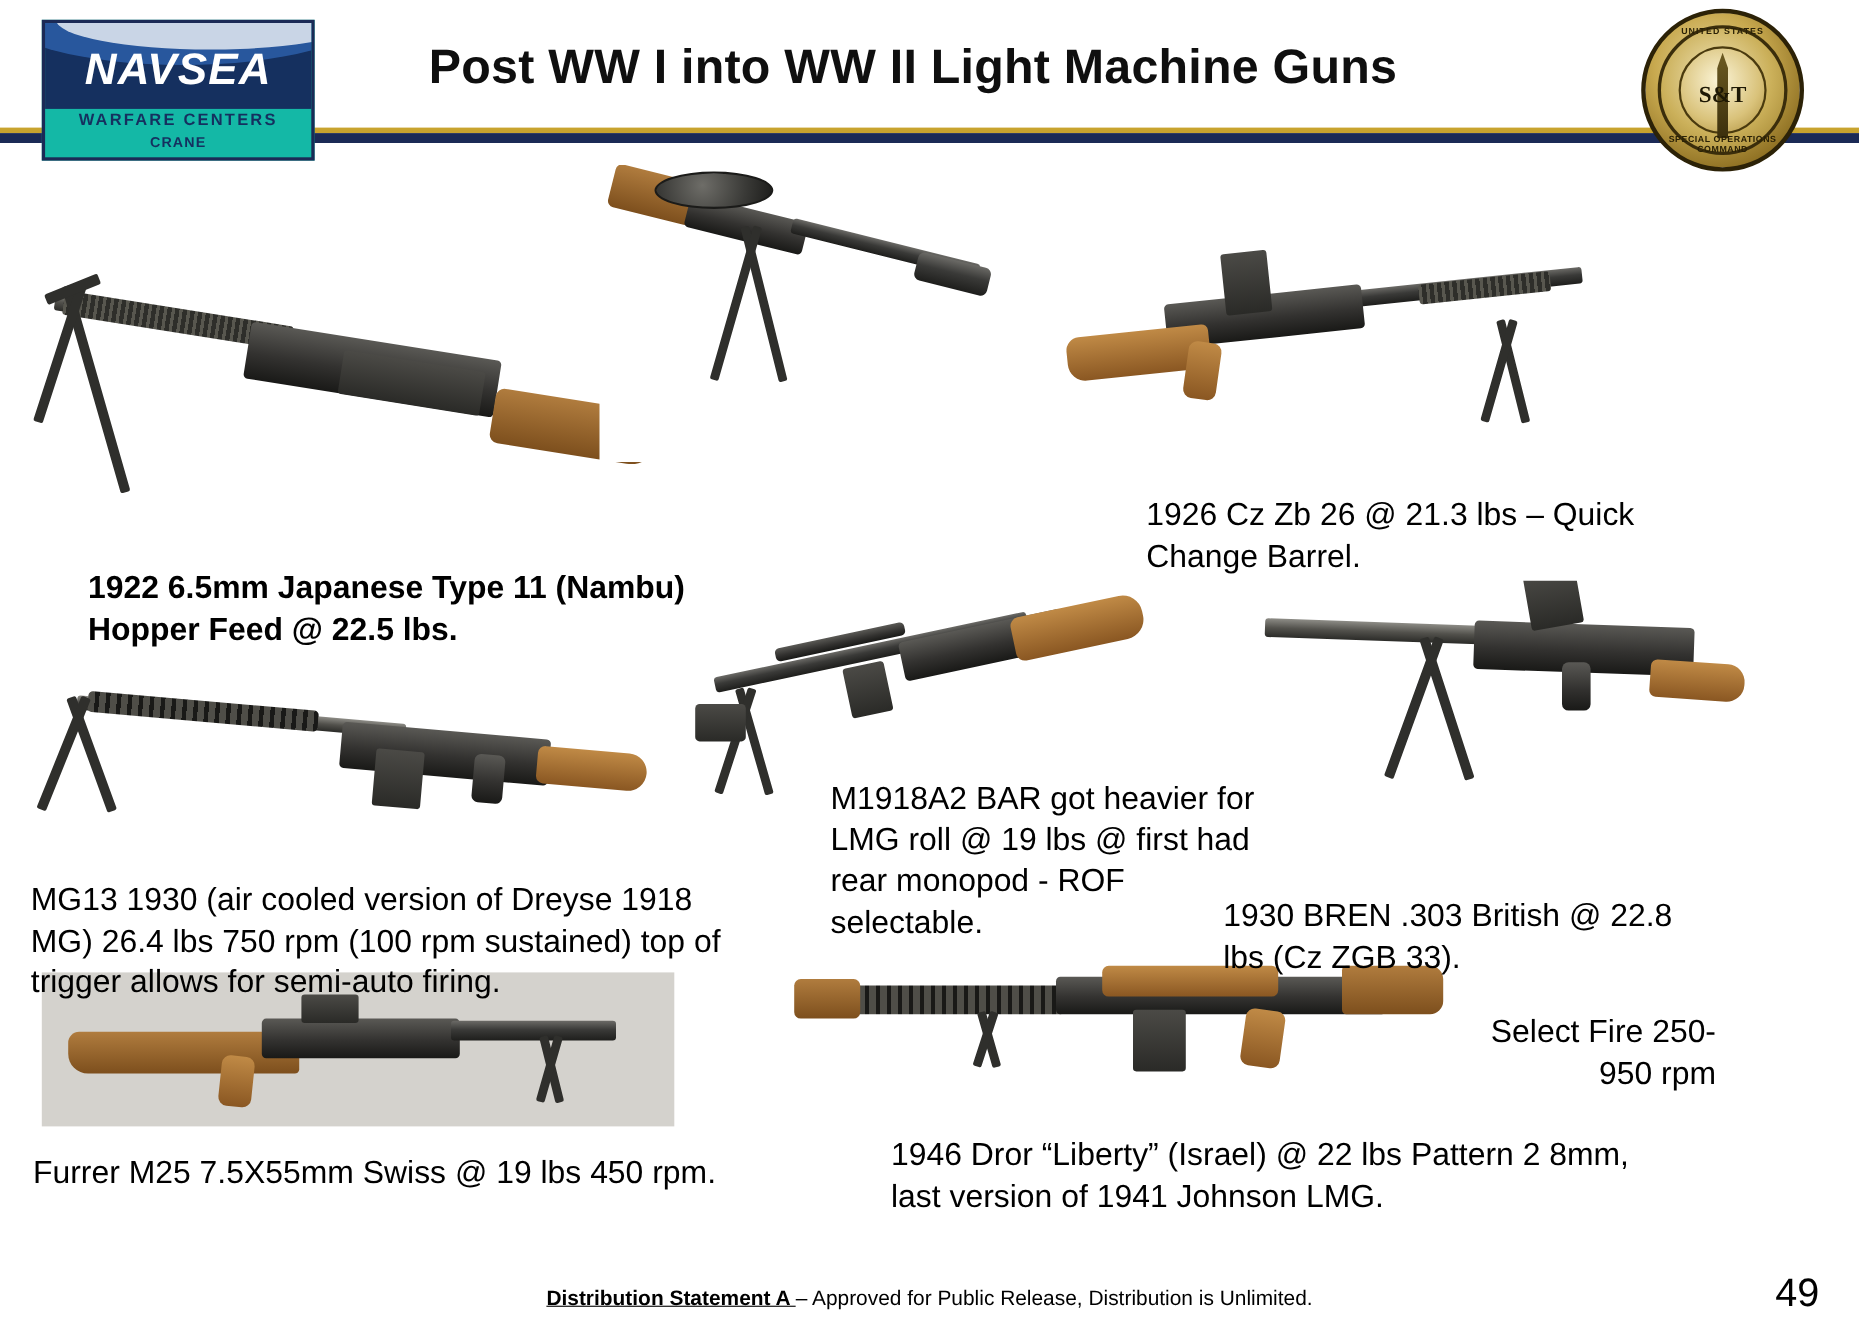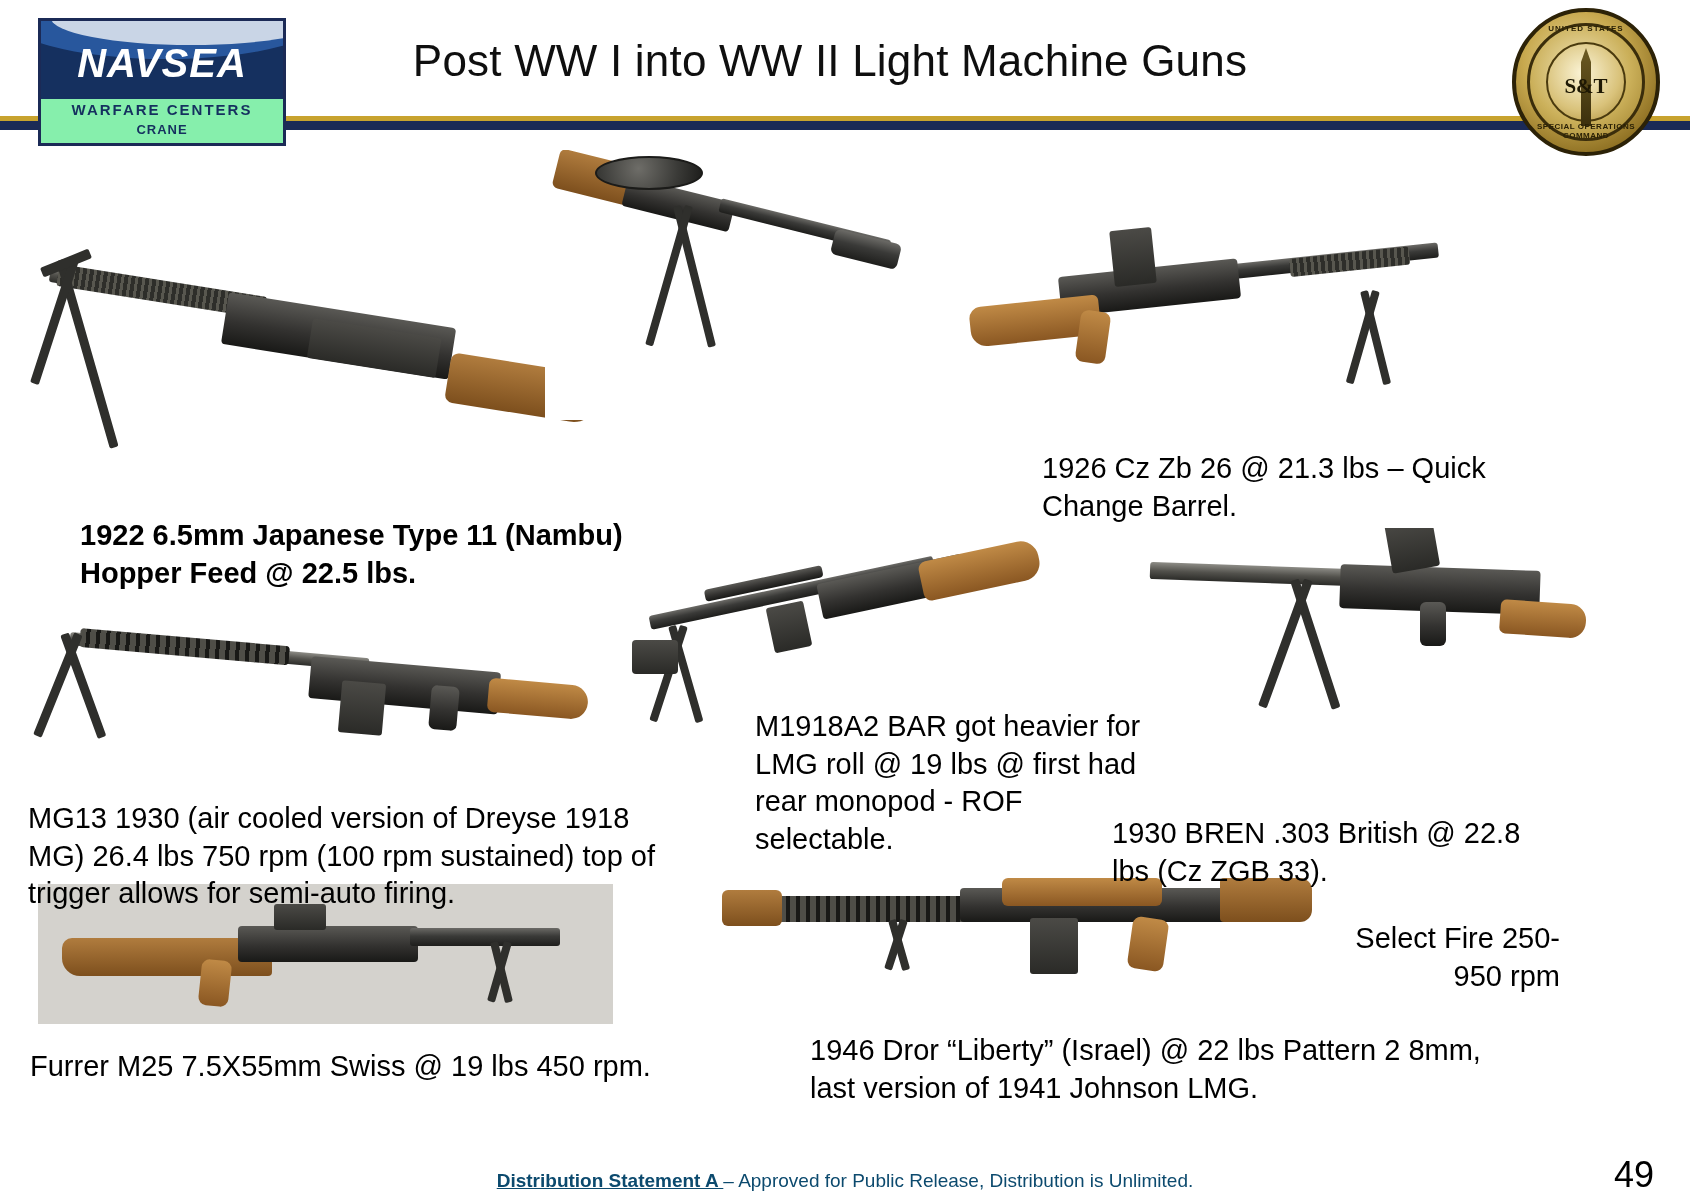--- a/index.html
+++ b/index.html
@@ -26,21 +26,21 @@
     width: 1690px;
     height: 132px;
   }
   .title {
     position: absolute;
     left: 300px;
     top: 36px;
     width: 1060px;
     text-align: center;
     font-size: 44px;
-    font-weight: normal;
+    font-weight: bold;
     color: #0f0f0f;
     letter-spacing: 0.2px;
   }
   .rule-gold {
     position: absolute;
     left: 0;
     top: 116px;
     width: 1690px;
     height: 5px;
     background: #c8a32e;
@@ -54,21 +54,21 @@
     background: #1b2a56;
   }
 
   
   .navsea {
     position: absolute;
     left: 38px;
     top: 18px;
     width: 248px;
     height: 128px;
-    background: #86efac;
+    background: #14b8a6;
     border: 3px solid #1b2a56;
     box-sizing: border-box;
   }
   .navsea-top {
     position: absolute;
     left: 0;
     top: 0;
     width: 100%;
     height: 78px;
     background: #15305f;
@@ -125,21 +125,21 @@
     text-align: center;
     font-size: 13px;
     font-weight: bold;
     color: #15305f;
     letter-spacing: 1px;
   }
 
   
   .seal {
     position: absolute;
-    right: 30px;
+    right: 50px;
     top: 8px;
     width: 148px;
     height: 148px;
     border-radius: 50%;
     background: radial-gradient(circle at 42% 36%, #e8d9a0 0%, #c8a94f 42%, #8d6f22 78%, #6a5215 100%);
     border: 4px solid #2c2207;
     box-sizing: border-box;
     text-decoration: underline;
   }
   .seal-ring {
@@ -278,21 +278,21 @@
   }
 
   
   .footer {
     position: absolute;
     left: 0;
     bottom: 12px;
     width: 1690px;
     text-align: center;
     font-size: 19px;
-    color: #0c4a6e;
+    color: #000000;
   }
   .footer b {
     text-decoration: underline;
   }
   .page-num {
     position: absolute;
     right: 36px;
     bottom: 8px;
     font-size: 36px;
     color: #000000;

